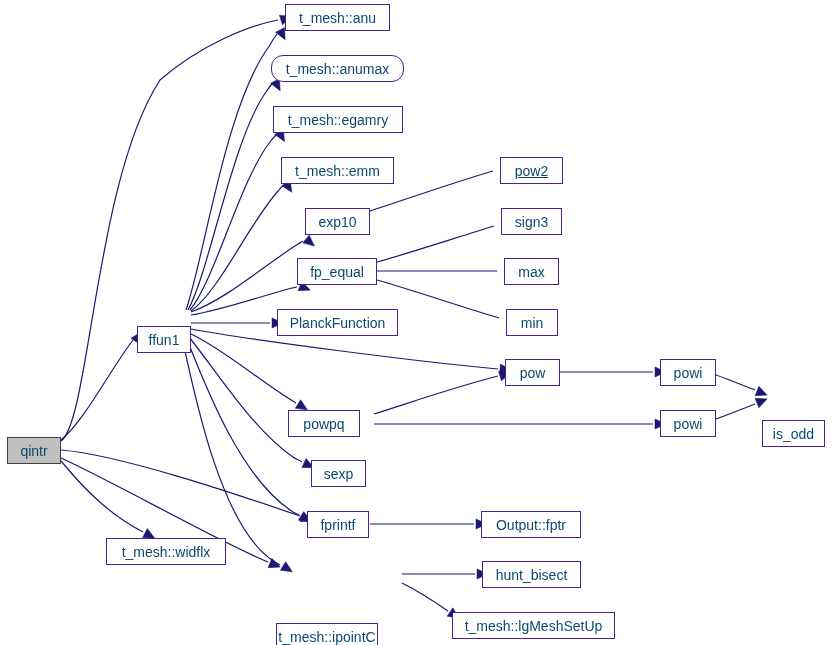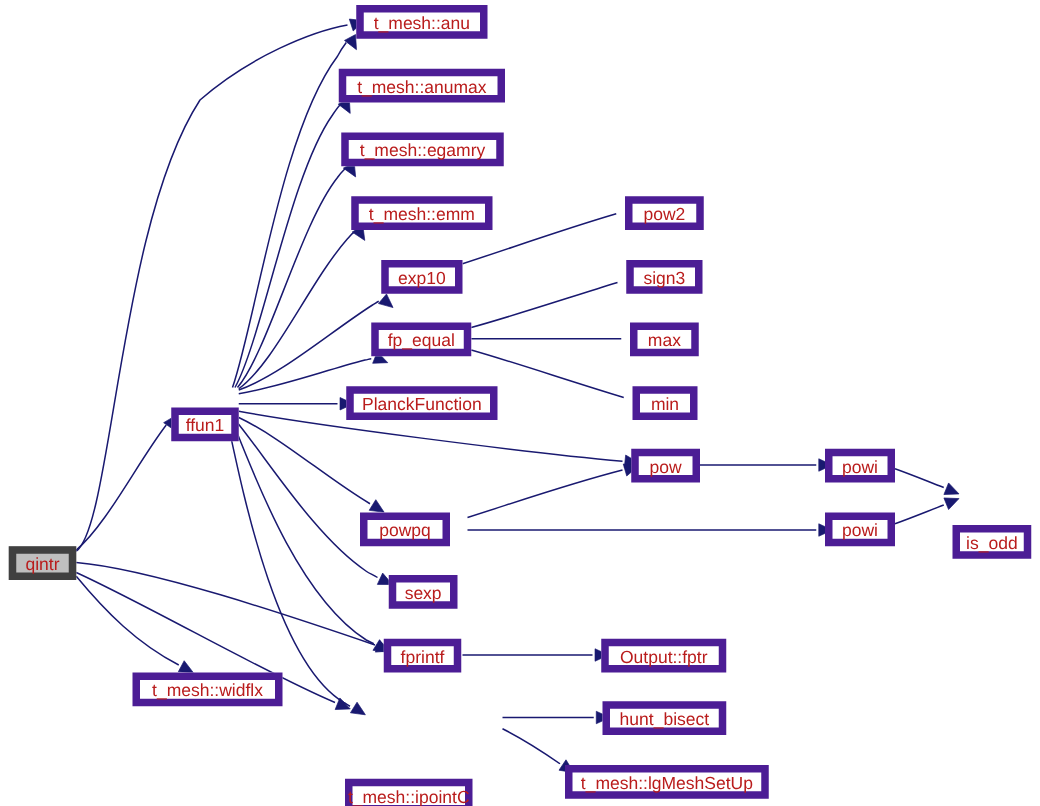--- a/index.html
+++ b/index.html
@@ -20,23 +20,23 @@
     position: absolute;
     left: 0;
     top: 0;
     width: 832px;
     height: 645px;
     pointer-events: none;
   }
   .node {
     position: absolute;
     box-sizing: border-box;
-    border: 6px solid #4c1d95;
+    border: 1px solid #4c1d95;
     background: #ffffff;
-    color: #b91c1c;
+    color: #0c4a6e;
     font-size: 14px;
     line-height: 1;
     display: flex;
     align-items: center;
     justify-content: center;
     white-space: nowrap;
     letter-spacing: 0px;
     cursor: default;
   }
   .node.root {
@@ -164,21 +164,21 @@
       </div>
       <div class="node" style="left: 137px; top: 326px; width: 54px; height: 27px;">
         <span class="node-label">ffun1</span>
       </div>
       <div class="node" style="left: 106px; top: 538px; width: 120px; height: 27px;">
         <span class="node-label">t_mesh::widflx</span>
       </div>
       <div class="node" style="left: 285px; top: 4px; width: 105px; height: 27px;">
         <span class="node-label">t_mesh::anu</span>
       </div>
-      <div class="node" style="left: 271px; top: 55px; width: 133px; height: 27px;">
+      <div class="node" style="left: 271px; top: 55px; width: 133px; height: 27px; border-radius: 12px;">
         <span class="node-label">t_mesh::anumax</span>
       </div>
       <div class="node" style="left: 273px; top: 106px; width: 130px; height: 27px;">
         <span class="node-label">t_mesh::egamry</span>
       </div>
       <div class="node" style="left: 281px; top: 157px; width: 113px; height: 27px;">
         <span class="node-label">t_mesh::emm</span>
       </div>
       <div class="node" style="left: 305px; top: 208px; width: 65px; height: 27px;">
         <span class="node-label">exp10</span>
@@ -194,21 +194,21 @@
       </div>
       <div class="node" style="left: 311px; top: 460px; width: 55px; height: 27px;">
         <span class="node-label">sexp</span>
       </div>
       <div class="node" style="left: 307px; top: 511px; width: 62px; height: 27px;">
         <span class="node-label">fprintf</span>
       </div>
       <div class="node" style="left: 276px; top: 583px; width: 102px; height: 27px; margin-top: 40px;">
         <span class="node-label">t_mesh::ipointC</span>
       </div>
-      <div class="node" style="left: 500px; top: 157px; width: 63px; height: 27px;">
+      <div class="node" style="left: 500px; top: 157px; width: 63px; height: 27px; text-decoration: underline;">
         <span class="node-label">pow2</span>
       </div>
       <div class="node" style="left: 501px; top: 208px; width: 61px; height: 27px;">
         <span class="node-label">sign3</span>
       </div>
       <div class="node" style="left: 504px; top: 258px; width: 55px; height: 27px;">
         <span class="node-label">max</span>
       </div>
       <div class="node" style="left: 506px; top: 309px; width: 52px; height: 27px;">
         <span class="node-label">min</span>

